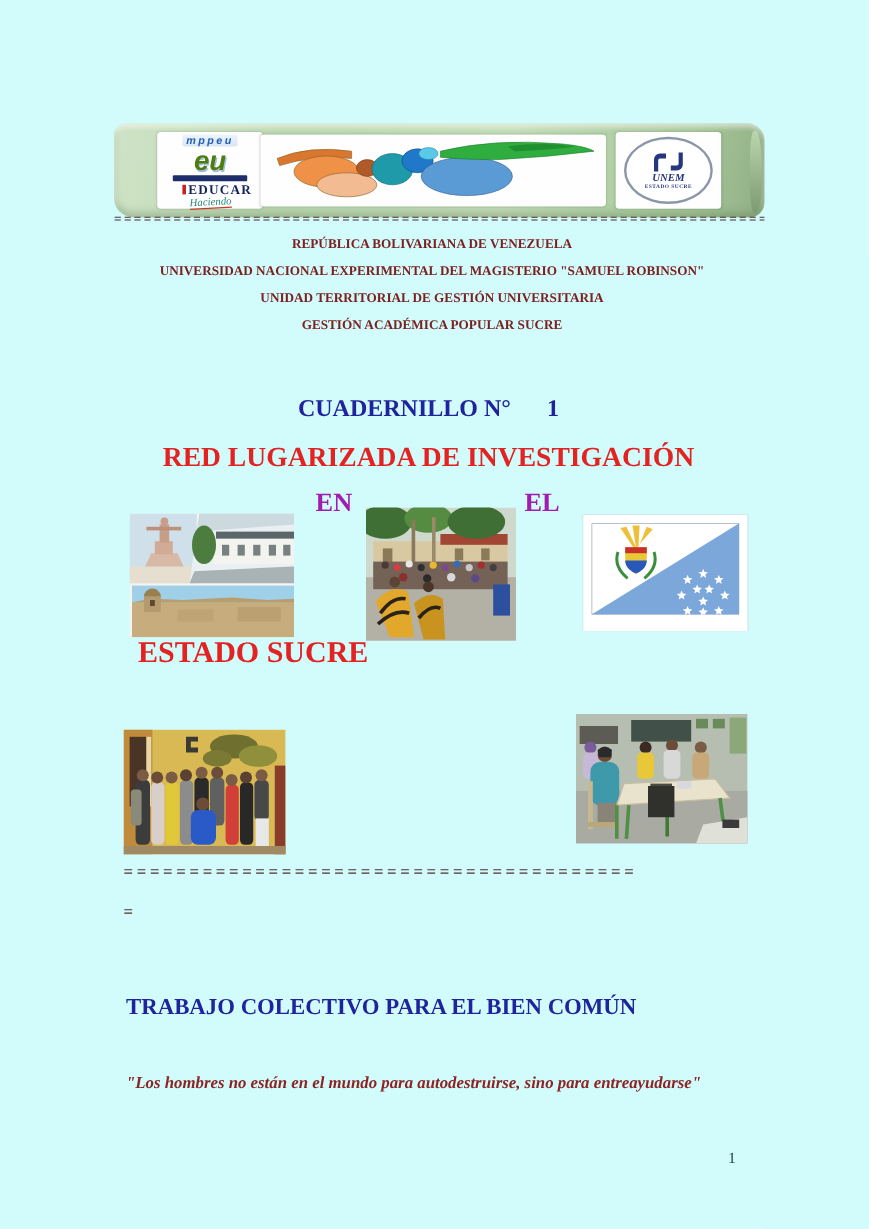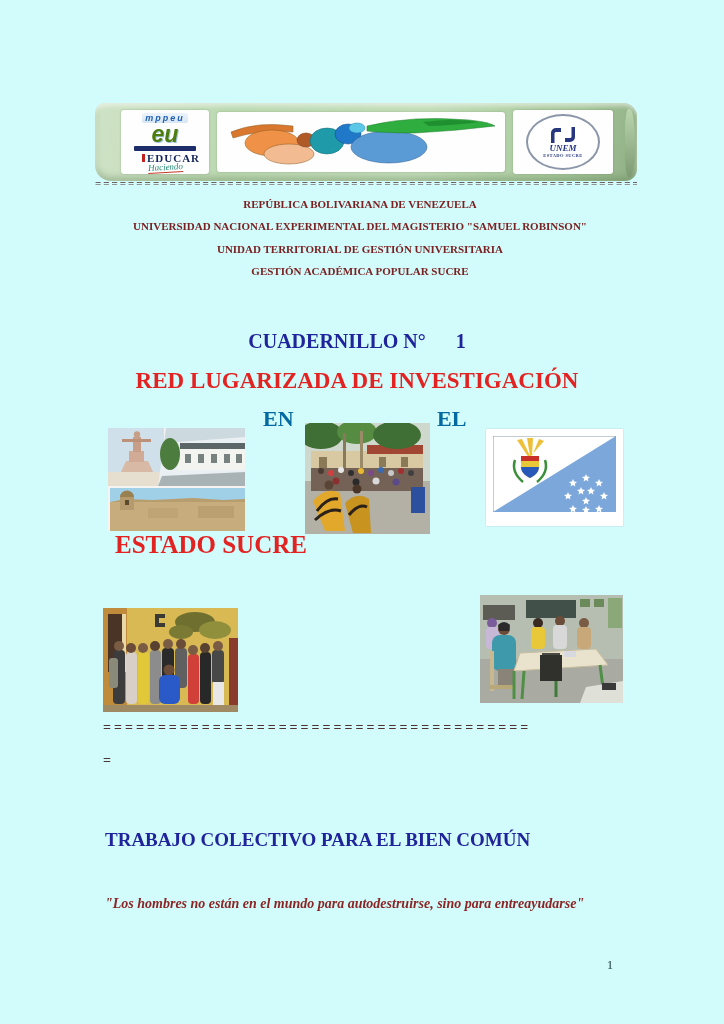--- a/index.html
+++ b/index.html
@@ -20,23 +20,23 @@
     box-shadow: inset 0 3px 4px rgba(255,255,255,.55), inset 0 -4px 6px rgba(90,120,80,.35);
   }
   .banner::after{
     content:""; position:absolute; right:2px; top:6px; bottom:4px; width:10px;
     background: linear-gradient(#b9d6ae,#7e9a72); border-radius: 40% 60% 60% 40%;
   }
   .panel {
     position: absolute; top: 7px; bottom: 7px; background: #fdfefd;
     border-radius: 3px; box-shadow: 0 0 2px rgba(80,110,70,.4);
   }
-  .panel.left   { left: 26px;  width: 88px; }
+  .panel.left   { left: 36px;  width: 88px; justify-content: space-between; }
   .panel.center { left: 122px; width: 288px; top: 9px; bottom: 9px; }
-  .panel.right  { left: 418px; width: 100px; }
+  .panel.right  { left: 418px; width: 88px; }
 
   .educar-logo { display:flex; flex-direction:column; align-items:center; justify-content:center; padding-top:2px; }
   .mppeu { font-family:"Liberation Sans",sans-serif; font-weight:bold; font-style:italic;
            font-size:9px; color:#1f5fb8; letter-spacing:2px;
            background:linear-gradient(#eef4fa,#d7e6f4); padding:0 3px; border-radius:2px; }
   .eu { font-family:"Liberation Sans",sans-serif; font-weight:bold; font-style:italic;
         font-size:23px; line-height:22px; color:#4d7c0f;
         text-shadow:-1px -1px 0 #fff, 1px 1px 0 #9fc0e0; }
   .navy-bar { width:62px; height:5px; background:#1d2d6b; border-radius:1px; margin:1px 0; }
   .educar-label { font-size:11px; font-weight:bold; color:#15255c; letter-spacing:1px;margin-left:12px; }
@@ -61,21 +61,21 @@
   
   .letterhead { position:absolute; left:50px; top:193px; width:620px; text-align:center;
                 color:#7b2121; font-weight:bold; font-size:11px; }
   .letterhead div { line-height:22.4px; white-space:nowrap; }
 
   
   .center-col { position:absolute; left:50px; width:614px; text-align:center; white-space:nowrap; }
   .booklet-title { top:330px; font-size:20px; font-weight:bold; color:#20249c; }
   .booklet-num { margin-left:30px; }
   .main-title { top:368px; font-size:23px; font-weight:bold; color:#e32222; }
-  .word { position:absolute; top:406px; font-size:22px; font-weight:bold; color:#0369a1; }
+  .word { position:absolute; top:406px; font-size:22px; font-weight:bold; color:#a21caf; }
   .word-en { left:263px; }
   .word-el { left:437px; }
   .estado-title { position:absolute; left:115px; top:531px; font-size:25px; font-weight:bold; color:#e32222; }
 
   
   .photo { position:absolute; display:block; }
   .collage  { left:108px; top:428px; width:137px; height:103px; }
   .crowd    { left:305px; top:423px; width:125px; height:111px; }
   .flagbox  { left:486px; top:429px; width:137px; height:97px; background:#fff;
               display:flex; align-items:flex-start; justify-content:center; padding-top:7px;

